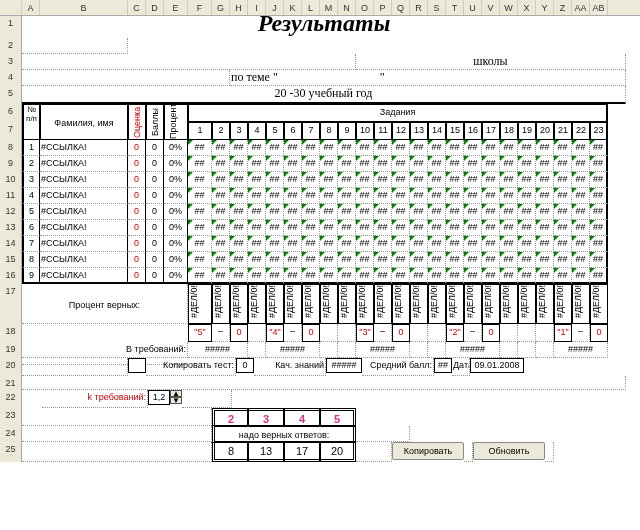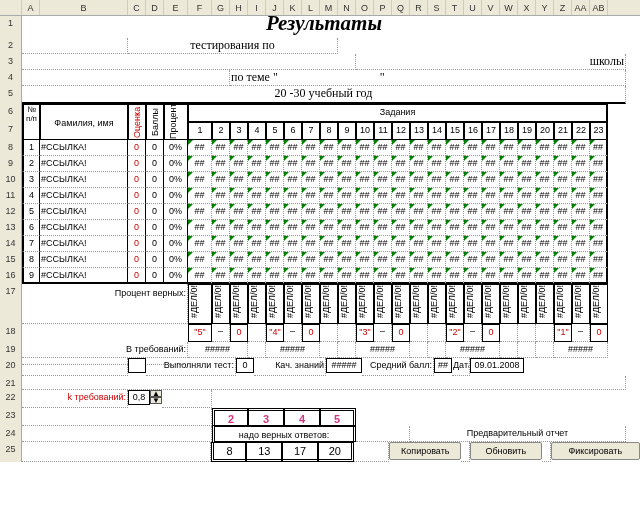--- a/index.html
+++ b/index.html
@@ -11,21 +11,21 @@
     width: 640px;
     height: 530px;
     overflow: hidden;
   }
   .sheet { position: relative; }
   .colhdr { display: flex; height: 16px; border-bottom: 1px solid #aaa; background: #ece9d8; }
   .colhdr .ch { border-right: 1px solid #ccc; text-align: center; font-size: 9px; color: #333; line-height: 16px; }
   .rowhdr { width: 22px; background: #ece9d8; border-right: 1px solid #aaa; text-align: center; font-size: 9px; color: #333; line-height: 14px; }
   .row { display: flex; min-height: 14px; }
   .cell { border-right: 1px dotted #999; border-bottom: 1px dotted #999; font-size: 9px; padding: 0 1px; line-height: 14px; overflow: hidden; white-space: nowrap; position: relative; }
-  .title { font-family: "Times New Roman", serif; font-size: 21px; font-weight: bold; font-style: italic; text-align: center; width: 100%; }
+  .title { font-family: "Times New Roman", serif; font-size: 24px; font-weight: bold; font-style: italic; text-align: center; width: 100%; }
   .sub { font-family: "Times New Roman", serif; font-size: 12px; text-align: center; }
   .hdrcell { font-size: 9px; text-align: center; border: 1px solid #000; background:#fff; }
   .vtext { writing-mode: vertical-rl; transform: rotate(180deg); font-size: 9px; text-align: center; }
   .red { color: #c00; }
   .hash { color: #000; }
   .tri::before { content: ""; position: absolute; top: 0; left: 0; border-top: 5px solid #008000; border-right: 5px solid transparent; }
   .center { text-align: center; }
   .rightb { text-align: right; }
   .btn { background: #ece9d8; border: 1px solid #888; border-radius: 2px; font-size: 9px; text-align: center; padding: 2px 4px; height: 18px; line-height: 12px; }
   .input { border: 1px solid #000; background: #fff; text-align: center; height: 15px; line-height: 13px; }
@@ -75,26 +75,25 @@
   <div id="rows">
       <div class="row" style="height: 22px;">
         <div class="rowhdr" style="height: 100%;">1</div>
         <div class="cell " style="width: 604px; border-bottom: none; border-right: none;">
           <div class="title">Результаты</div>
         </div>
       </div>
       <div class="row" style="height: 16px;">
         <div class="rowhdr" style="height: 100%;">2</div>
         <div class="cell " style="width: 106px;"></div>
-        <div class="cell sub" style="width: 210px; text-align: center;">тестирования по</div>
       </div>
       <div class="row" style="height: 16px;">
         <div class="rowhdr" style="height: 100%;">3</div>
         <div class="cell " style="width: 334px;"></div>
-        <div class="cell sub" style="width: 270px; text-align: right;">школы</div>
+        <div class="cell sub" style="width: 270px; text-align: center;">школы</div>
       </div>
       <div class="row" style="height: 16px;">
         <div class="rowhdr" style="height: 100%;">4</div>
         <div class="cell " style="width: 208px;"></div>
         <div class="cell sub" style="width: 396px; text-align: left;">по теме "&nbsp;&nbsp;&nbsp;&nbsp;&nbsp;&nbsp;&nbsp;&nbsp;&nbsp;&nbsp;&nbsp;&nbsp;&nbsp;&nbsp;&nbsp;&nbsp;&nbsp;&nbsp;&nbsp;&nbsp;&nbsp;&nbsp;&nbsp;&nbsp;&nbsp;&nbsp;&nbsp;&nbsp;&nbsp;&nbsp;&nbsp;&nbsp;&nbsp;&nbsp;"</div>
       </div>
       <div class="row" style="height: 18px;">
         <div class="rowhdr" style="height: 100%;">5</div>
         <div class="cell sub center" style="width: 604px; border-bottom: 2px solid rgb(0, 0, 0);">20 -30   учебный год</div>
       </div>
@@ -416,21 +415,21 @@
         <div class="cell center tri hash" style="width: 18px; border-bottom: 2px solid rgb(0, 0, 0);">##</div>
         <div class="cell center tri hash" style="width: 18px; border-bottom: 2px solid rgb(0, 0, 0);">##</div>
         <div class="cell center tri hash" style="width: 18px; border-bottom: 2px solid rgb(0, 0, 0);">##</div>
         <div class="cell center tri hash" style="width: 18px; border-bottom: 2px solid rgb(0, 0, 0);">##</div>
         <div class="cell center tri hash" style="width: 18px; border-bottom: 2px solid rgb(0, 0, 0);">##</div>
         <div class="cell center tri hash" style="width: 18px; border-bottom: 2px solid rgb(0, 0, 0);">##</div>
         <div class="cell center tri hash" style="width: 18px; border-bottom: 2px solid rgb(0, 0, 0); border-right: 2px solid rgb(0, 0, 0);">##</div>
       </div>
       <div class="row" style="height: 40px;">
         <div class="rowhdr" style="height: 100%;">17</div>
-        <div class="cell rightb" style="width: 166px; line-height: 14px; padding-top: 2px; border-bottom: 1px dotted rgb(153, 153, 153);">Процент верных:</div>
+        <div class="cell rightb" style="width: 166px; line-height: 14px; padding-top: 14px; border-bottom: 1px dotted rgb(153, 153, 153); text-align: center;">Процент верных:</div>
         <div class="cell " style="width: 24px; height: 40px; border: 1px solid rgb(0, 0, 0); overflow: hidden;">
           <div class="delrot">#ДЕЛ/0!</div>
         </div>
         <div class="cell " style="width: 18px; height: 40px; border: 1px solid rgb(0, 0, 0); overflow: hidden;">
           <div class="delrot">#ДЕЛ/0!</div>
         </div>
         <div class="cell " style="width: 18px; height: 40px; border: 1px solid rgb(0, 0, 0); overflow: hidden;">
           <div class="delrot">#ДЕЛ/0!</div>
         </div>
         <div class="cell " style="width: 18px; height: 40px; border: 1px solid rgb(0, 0, 0); overflow: hidden;">
@@ -535,67 +534,65 @@
         <div class="cell center" style="width: 54px;">#####</div>
         <div class="cell " style="width: 18px;"></div>
         <div class="cell " style="width: 18px;"></div>
         <div class="cell " style="width: 18px;"></div>
         <div class="cell center" style="width: 54px;">#####</div>
       </div>
       <div class="row" style="height: 18px;">
         <div class="rowhdr" style="height: 100%;">20</div>
         <div class="cell " style="width: 106px;"></div>
         <div class="cell input center" style="width: 18px;"></div>
-        <div class="cell rightb" style="width: 90px;">Выполняли тест:</div>
+        <div class="cell rightb" style="width: 90px;">Копировать тест:</div>
         <div class="cell input center" style="width: 18px;">0</div>
         <div class="cell rightb" style="width: 72px;">Кач. знаний</div>
         <div class="cell input center" style="width: 36px;">#####</div>
         <div class="cell rightb" style="width: 72px;">Средний балл:</div>
         <div class="cell input center" style="width: 18px;">##</div>
         <div class="cell rightb" style="width: 18px;">Дата</div>
         <div class="cell input center" style="width: 54px;">09.01.2008</div>
       </div>
       <div class="row" style="height: 12px;">
         <div class="rowhdr" style="height: 100%;">21</div>
         <div class="cell " style="width: 604px;"></div>
       </div>
       <div class="row" style="height: 18px;">
         <div class="rowhdr" style="height: 100%;">22</div>
-        <div class="cell rightb red" style="width: 106px;">k требований:</div>
-        <div class="cell input center" style="width: 22px; display: inline-block;">0,8</div>
+        <div class="cell rightb red" style="width: 106px; margin-left: 20px;">k требований:</div>
+        <div class="cell input center" style="width: 22px; display: inline-block;">1,2</div>
         <div class="spinner">
           <div>▲</div>
           <div>▼</div>
         </div>
         <div class="cell " style="width: 50px;"></div>
       </div>
       <div class="row" style="height: 18px;">
         <div class="rowhdr" style="height: 100%;">23</div>
         <div class="cell " style="width: 190px;"></div>
         <div class="cell gradecell magenta" style="width: 36px; border-left: 3px double rgb(0, 0, 0); border-top: 3px double rgb(0, 0, 0);">2</div>
         <div class="cell gradecell magenta" style="width: 36px; border-top: 3px double rgb(0, 0, 0);">3</div>
         <div class="cell gradecell magenta" style="width: 36px; border-top: 3px double rgb(0, 0, 0);">4</div>
         <div class="cell gradecell magenta" style="width: 36px; border-right: 3px double rgb(0, 0, 0); border-top: 3px double rgb(0, 0, 0);">5</div>
       </div>
       <div class="row" style="height: 16px;">
         <div class="rowhdr" style="height: 100%;">24</div>
         <div class="cell " style="width: 190px;"></div>
         <div class="cell gradecell" style="width: 144px; font-weight: normal; font-size: 9px; border-left: 3px double rgb(0, 0, 0); border-right: 3px double rgb(0, 0, 0);">надо верных ответов:</div>
         <div class="cell " style="width: 54px;"></div>
-        <div class="cell center" style="width: 216px;">Предварительный отчет</div>
       </div>
       <div class="row" style="height: 20px;">
         <div class="rowhdr" style="height: 100%;">25</div>
         <div class="cell " style="width: 190px;"></div>
         <div class="cell gradecell" style="width: 36px; font-weight: normal; border-left: 3px double rgb(0, 0, 0); border-bottom: 3px double rgb(0, 0, 0);">8</div>
         <div class="cell gradecell" style="width: 36px; font-weight: normal; border-bottom: 3px double rgb(0, 0, 0);">13</div>
         <div class="cell gradecell" style="width: 36px; font-weight: normal; border-bottom: 3px double rgb(0, 0, 0);">17</div>
         <div class="cell gradecell" style="width: 36px; font-weight: normal; border-right: 3px double rgb(0, 0, 0); border-bottom: 3px double rgb(0, 0, 0);">20</div>
         <div class="cell " style="width: 36px;"></div>
         <div class="cell btn" style="width: 72px;">Копировать</div>
         <div class="cell " style="width: 9px;"></div>
         <div class="cell btn" style="width: 72px;">Обновить</div>
         <div class="cell " style="width: 9px;"></div>
-        <div class="cell btn" style="width: 90px;">Фиксировать</div>
       </div>
     </div>
 
 </div>
 
 </body></html>

